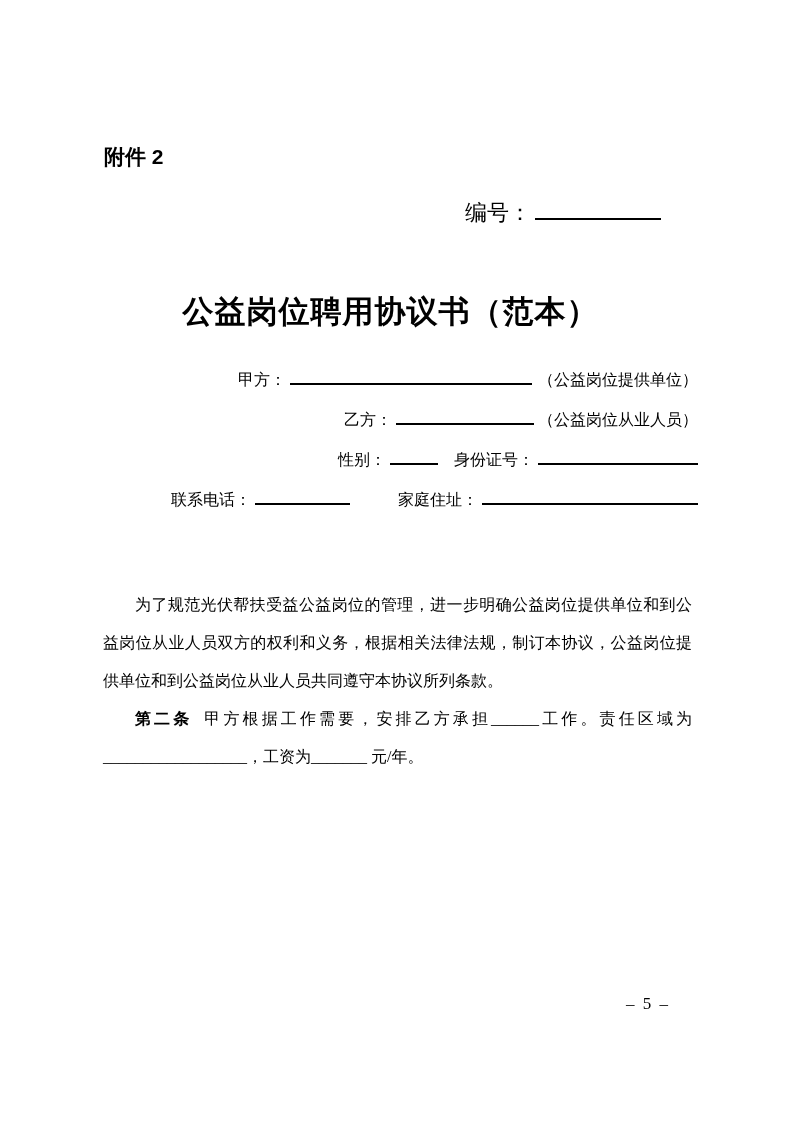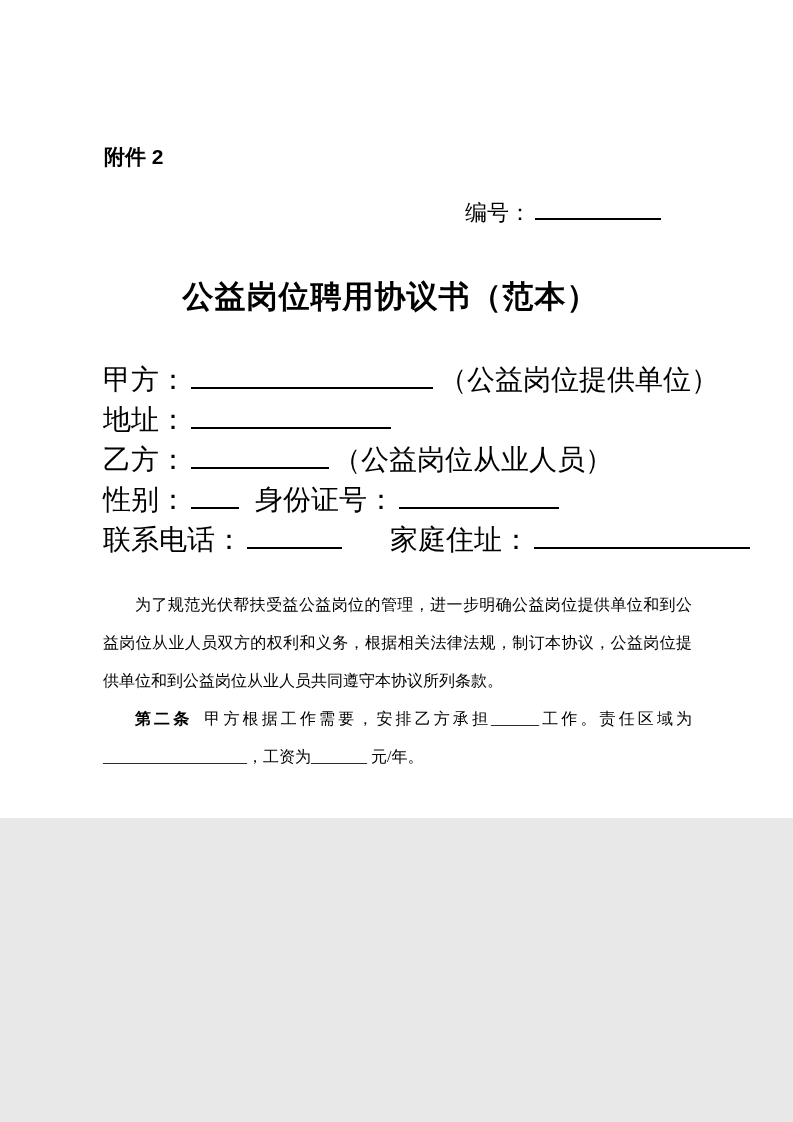--- a/index.html
+++ b/index.html
@@ -1,19 +1,19 @@
 <!DOCTYPE html>
 <html><head>
 <meta charset="utf-8">
 <style>
   html, body { margin: 0; padding: 0; background: #e8e8e8; }
   .page {
     position: relative;
     width: 793px;
-    height: 818px;
+    height: 1122px;
     margin: 0 auto;
     background: #ffffff;
     color: #000000;
     font-family: "Liberation Serif", "DejaVu Serif", serif;
     overflow: hidden;
   }
   .attachment {
     position: absolute;
     left: 104px;
     top: 143px;
@@ -32,32 +32,33 @@
     display: inline-block;
     border-bottom: 2px solid #000;
     margin-left: 4px;
     height: 1px;
   }
   .blank-number  { width: 126px; }
   .doc-title {
     position: absolute;
     left: 0; right: 12px;
     top: 276px;
-    margin: 0;
+    margin: 15px;
     text-align: center;
     font-size: 31px;
     font-weight: bold;
     letter-spacing: 1px;
   }
   .form {
     position: absolute;
     left: 103px;
     top: 360px;
     width: 595px;
-    font-size: 28px;
+    font-size: 16px;
+    text-align: right;
   }
   .form-line { line-height: 40px; height: 40px; white-space: nowrap; }
   .blank-party-a { width: 242px; margin-right: 6px; }
   .blank-address { width: 200px; }
   .blank-party-b { width: 138px; margin-right: 4px; }
   .blank-gender  { width: 48px;  margin-right: 16px; }
   .blank-id      { width: 160px; }
   .blank-phone   { width: 95px;  margin-right: 48px; }
   .blank-home    { width: 216px; }
   .body-text {
@@ -90,23 +91,20 @@
     <span>编号：</span><span class="blank blank-number"></span>
   </div>
 
   <h1 class="doc-title">公益岗位聘用协议书（范本）</h1>
 
   <div class="form">
     <div class="form-line">
       <span>甲方：</span><span class="blank blank-party-a"></span><span>（公益岗位提供单位）</span>
     </div>
     <div class="form-line">
-      <span>地址：</span><span class="blank blank-address"></span>
-    </div>
-    <div class="form-line">
       <span>乙方：</span><span class="blank blank-party-b"></span><span>（公益岗位从业人员）</span>
     </div>
     <div class="form-line">
       <span>性别：</span><span class="blank blank-gender"></span><span>身份证号：</span><span class="blank blank-id"></span>
     </div>
     <div class="form-line">
       <span>联系电话：</span><span class="blank blank-phone"></span><span>家庭住址：</span><span class="blank blank-home"></span>
     </div>
   </div>
 

